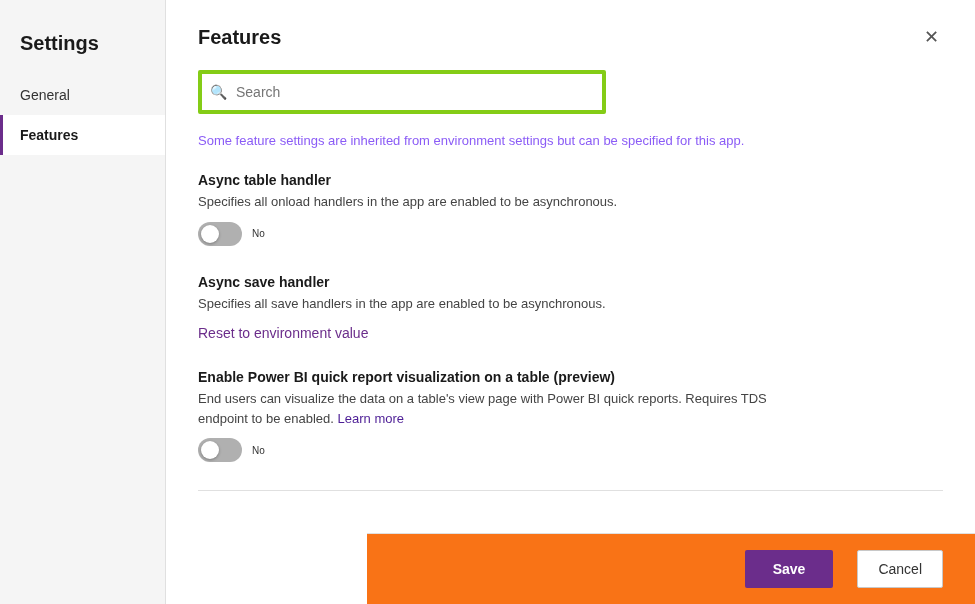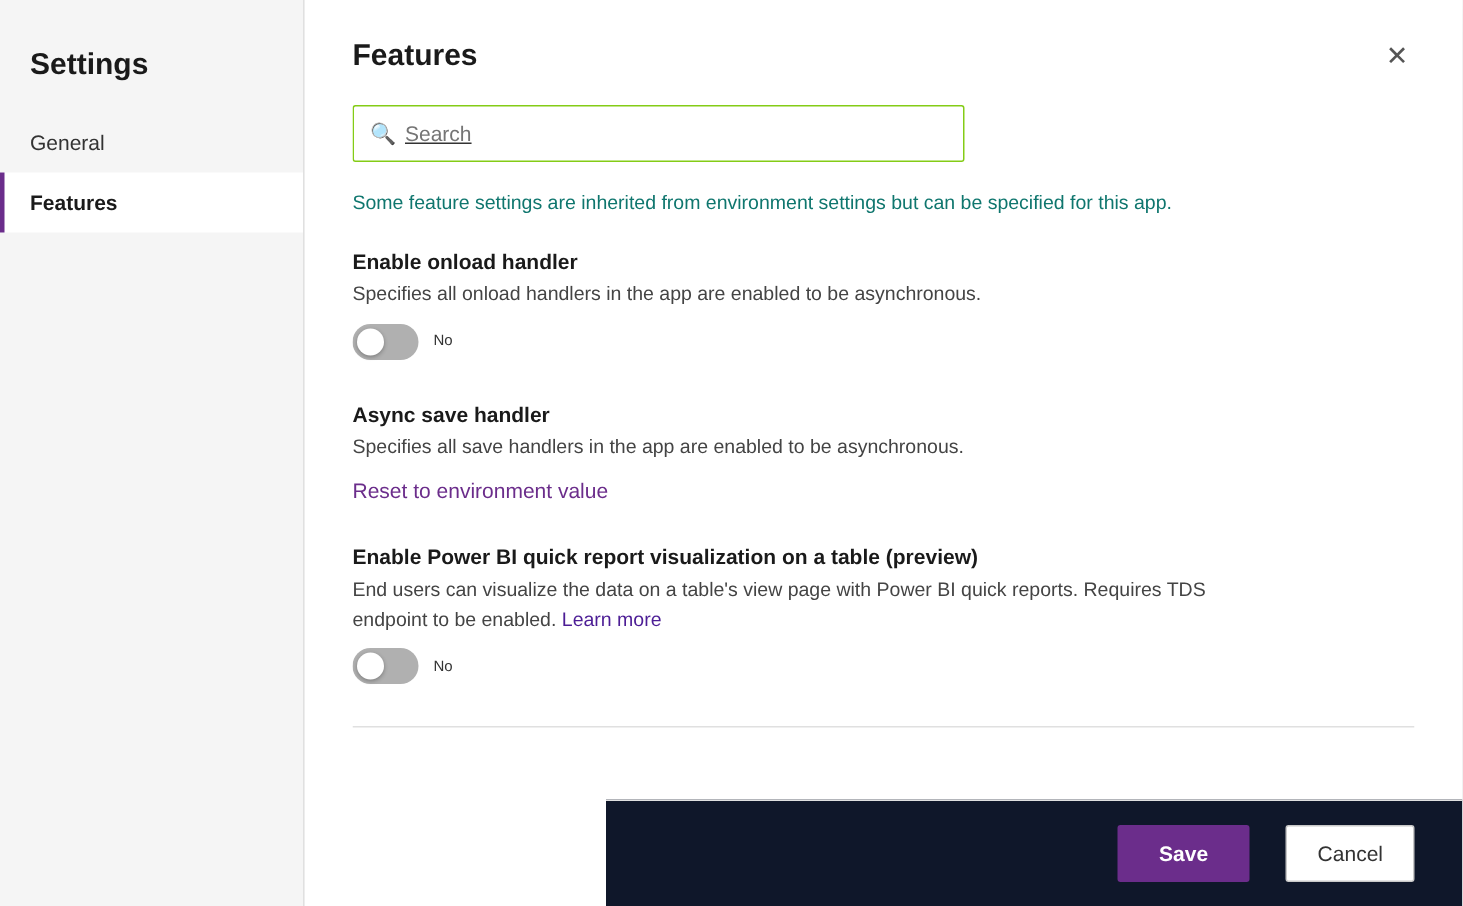--- a/index.html
+++ b/index.html
@@ -15,21 +15,21 @@
     .dialog {
       width: 975px;
       height: 604px;
       background: #fff;
       display: flex;
       box-shadow: 0 4px 24px rgba(0,0,0,0.18);
       position: relative;
     }
     
     .sidebar {
-      width: 203px;
+      width: 166px;
       background: #f5f5f5;
       border-right: 1px solid #e0e0e0;
       padding-top: 20px;
       flex-shrink: 0;
     }
     .sidebar-title {
       font-size: 20px;
       font-weight: 600;
       padding: 12px 20px 20px 20px;
       color: #1a1a1a;
@@ -87,32 +87,31 @@
       position: absolute;
       left: 12px;
       top: 50%;
       transform: translateY(-50%);
       color: #888;
       font-size: 14px;
     }
     .search-input {
       width: 408px;
       padding: 10px 12px 10px 34px;
-      border: 1px solid #84cc16;
+      border: 4px solid #84cc16;
       border-radius: 2px;
       font-size: 14px;
       color: #333;
       outline: none;
-      text-decoration: underline;
     }
 
     
     .subtitle {
       font-size: 13px;
-      color: #0f766e;
+      color: #8b5cf6;
       margin-bottom: 22px;
       line-height: 1.4;
     }
 
     
     .feature-section {
       margin-bottom: 28px;
     }
     .feature-title {
       font-size: 14px;
@@ -194,21 +193,21 @@
     
     .footer {
       position: absolute;
       bottom: 0;
       right: 0;
       left: 201px;
       padding: 16px 32px;
       display: flex;
       justify-content: flex-end;
       gap: 10px;
-      background: #0f172a;
+      background: #f97316;
       border-top: 1px solid #e0e0e0;
     }
     .btn-save {
       background: #6b2d8b;
       color: #fff;
       border: none;
       padding: 10px 28px;
       font-size: 14px;
       font-weight: 600;
       cursor: pointer;
@@ -255,21 +254,21 @@
     <div class="main-scroll">
 
       <div class="search-container">
         <span class="search-icon">🔍</span>
         <input class="search-input" type="text" placeholder="Search" style="">
       </div>
 
       <div class="subtitle">Some feature settings are inherited from environment settings but can be specified for this app.</div>
 
       <div class="feature-section">
-        <div class="feature-title">Enable onload handler</div>
+        <div class="feature-title">Async table handler</div>
         <div class="feature-desc">Specifies all onload handlers in the app are enabled to be asynchronous.</div>
         <div class="toggle-row">
           <div class="toggle">
             <div class="toggle-track">
               <div class="toggle-thumb"></div>
             </div>
           </div>
           <span class="toggle-label">No</span>
         </div>
       </div>

